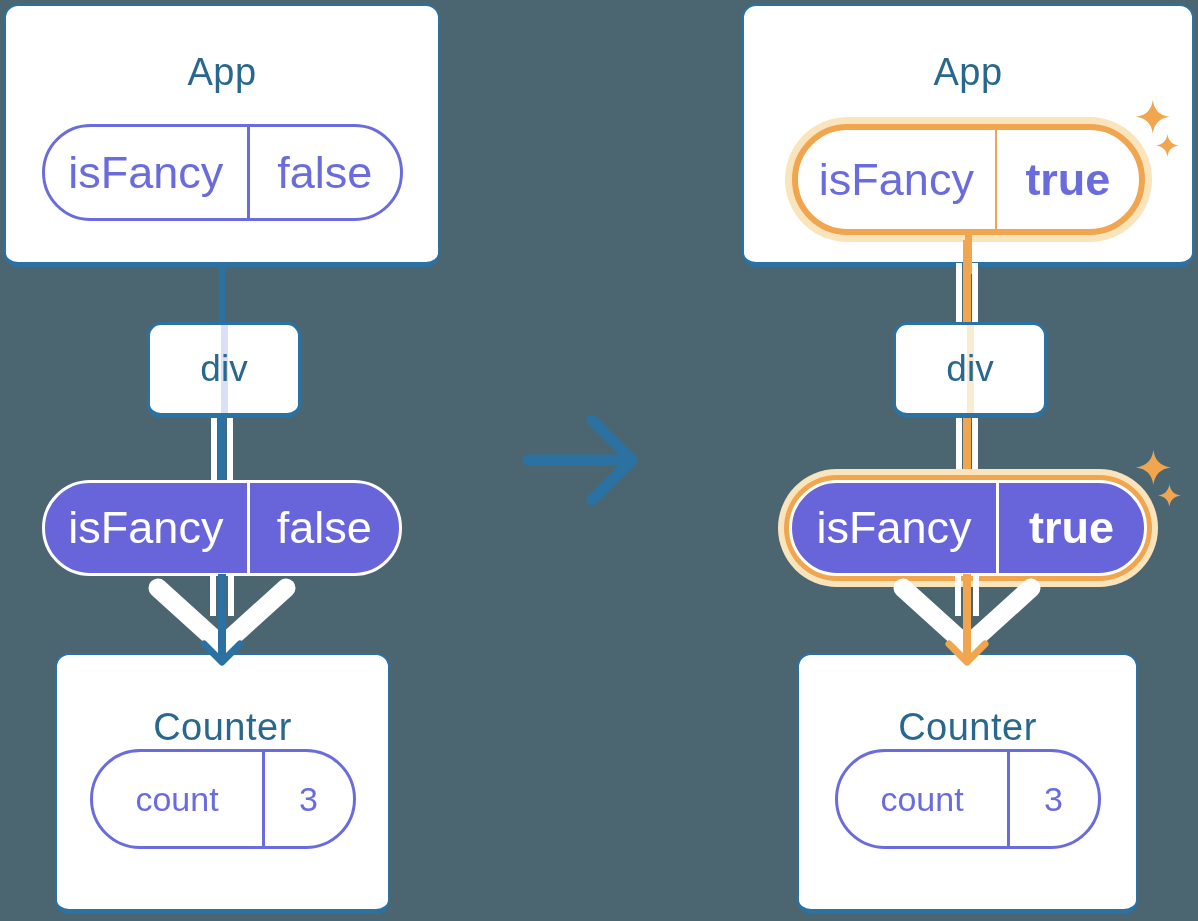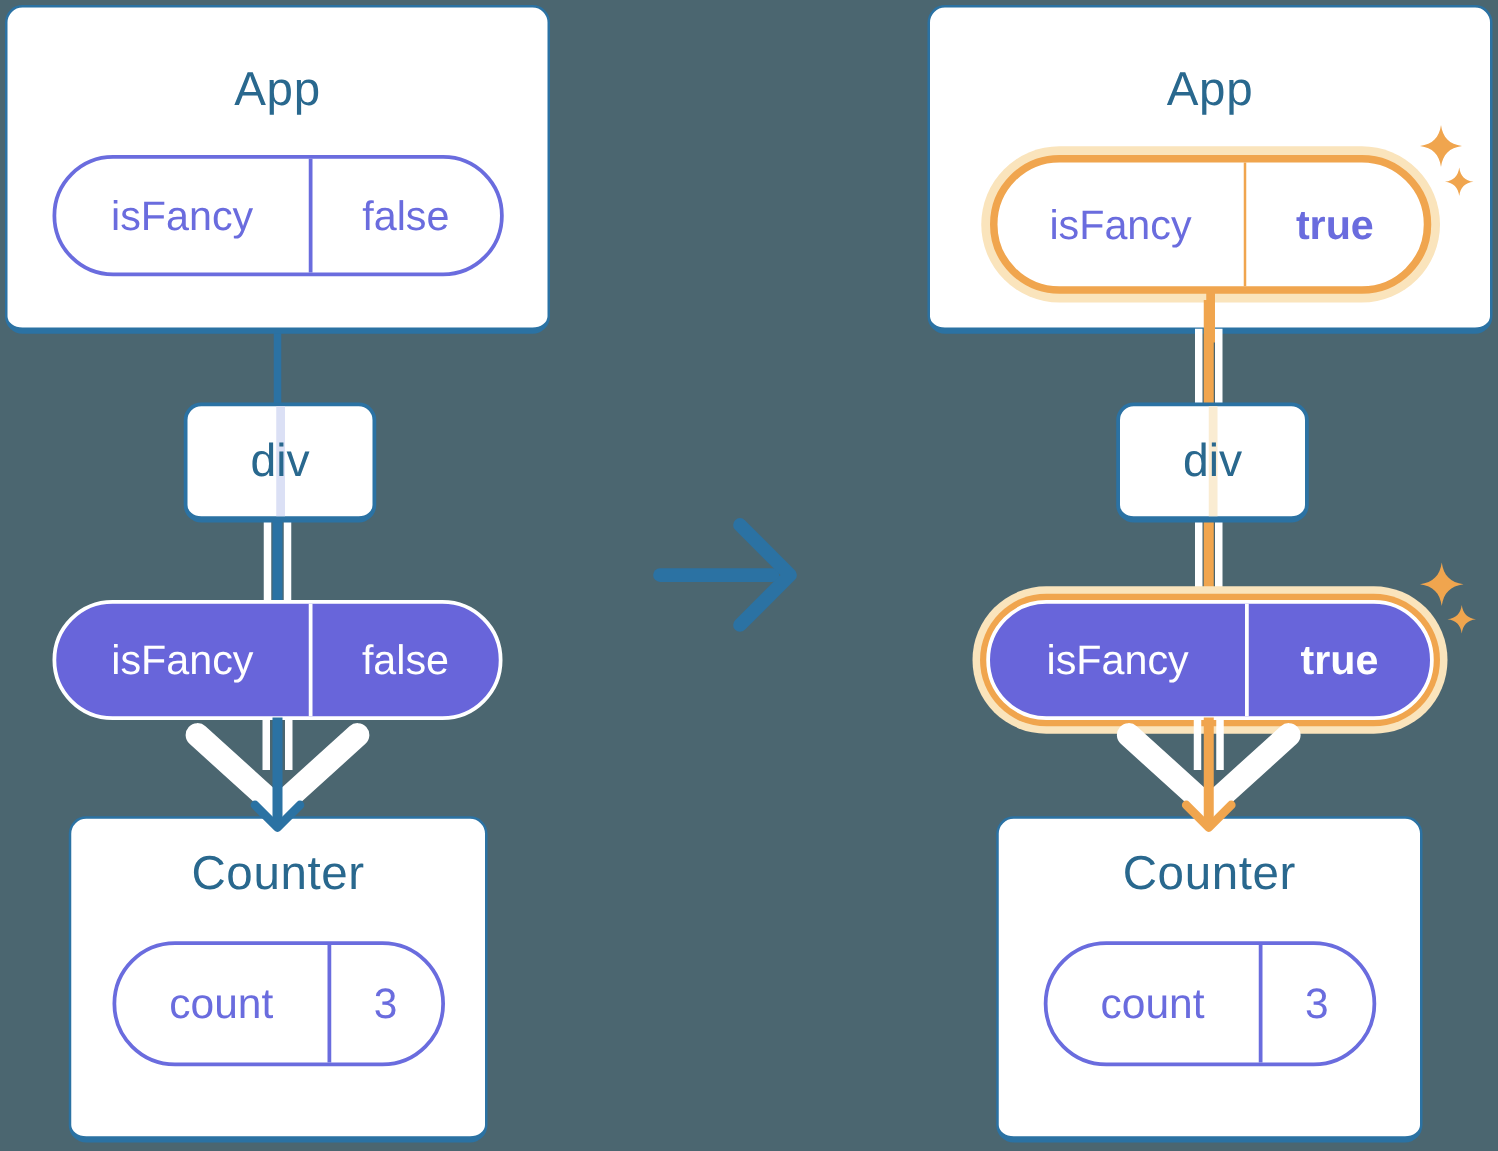--- a/index.html
+++ b/index.html
@@ -20,25 +20,25 @@
   .stage{position:relative;width:1198px;height:921px;background:var(--bg);overflow:hidden;}
 
   
   .card{
     position:absolute;background:var(--white);
     border:2px solid var(--line);border-bottom-width:5px;border-radius:14px;
     display:flex;flex-direction:column;align-items:center;
   }
   .card-title{font-size:38px;font-weight:500;color:var(--title);line-height:44px;letter-spacing:.5px;}
   .app-card{padding-top:44px;gap:30px;}
-  .counter-card{padding-top:22px;gap:32px;}
+  .counter-card{padding-top:50px;}
   .div-card{justify-content:center;border-width:3px;border-bottom-width:5px;}
 
   
-  .pill{display:flex;align-items:stretch;border-radius:999px;font-size:33px;}
+  .pill{display:flex;align-items:stretch;border-radius:999px;font-size:45px;}
   .pill .cell{display:flex;align-items:center;justify-content:center;}
   .pill .divider{align-self:stretch;}
   .pill-outline{border:3px solid var(--purple);color:var(--purple);background:var(--white);}
   .pill-outline .divider{width:3px;background:var(--purple);}
   .pill-solid{position:absolute;background:var(--purple-fill);color:var(--white);border:3px solid var(--white);}
   .pill-solid .divider{width:3px;background:var(--white);}
   .pill-highlight{border:6px solid var(--orange);color:var(--purple);background:var(--white);box-shadow:0 0 0 7px var(--orange-pale);}
   .pill-highlight .divider{width:2px;background:var(--orange);}
   .glow-ring{box-shadow:0 0 0 5px var(--orange),0 0 0 11px var(--orange-pale);}
   .bold-val{font-weight:bold;}

